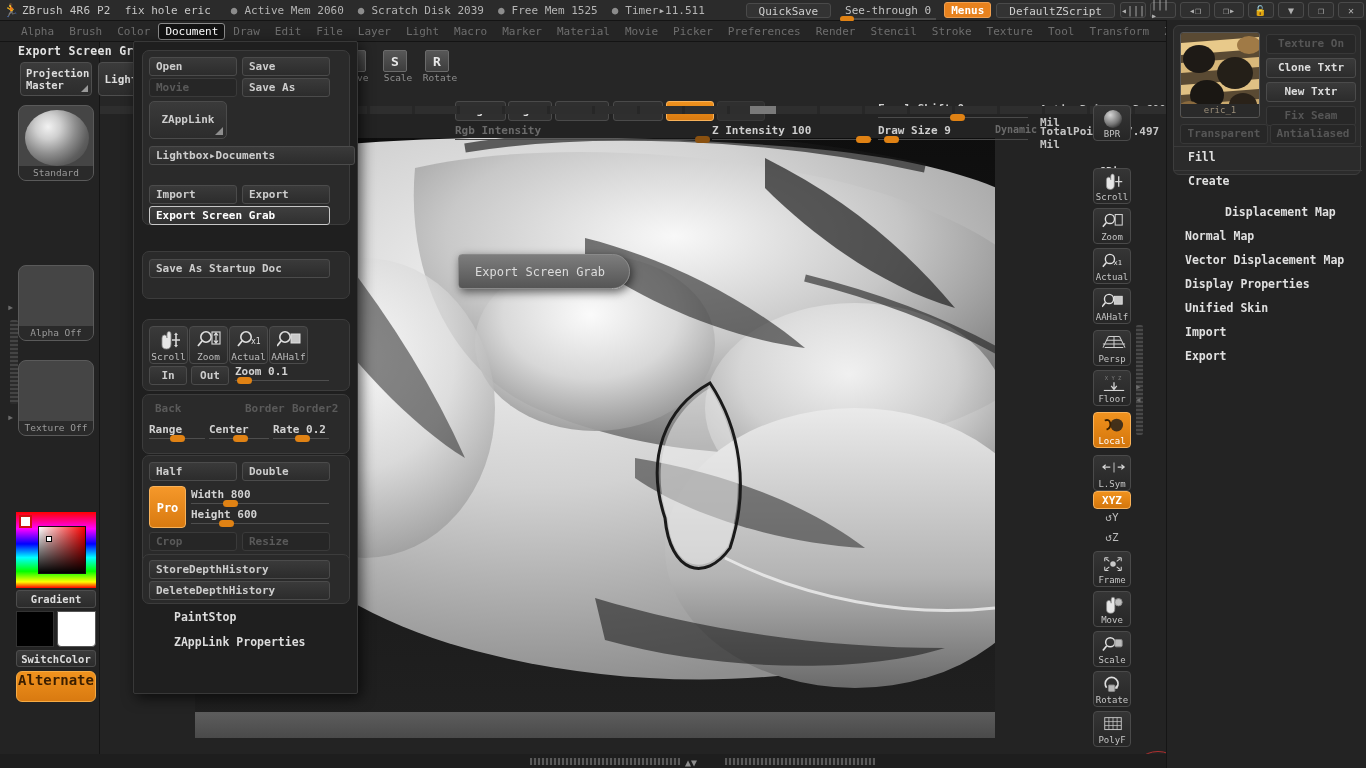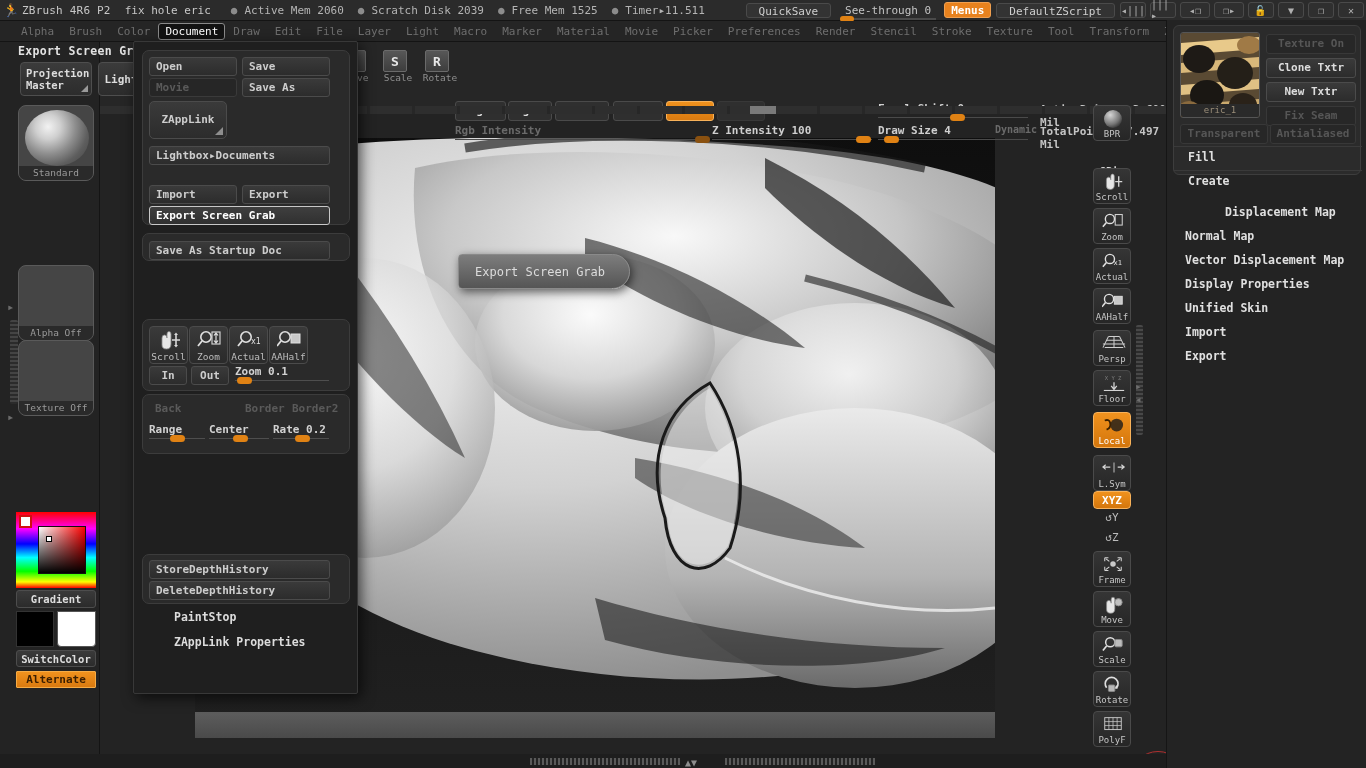--- a/index.html
+++ b/index.html
@@ -95,23 +95,23 @@
     border-radius:3px; color:#ddd; font-size:10.5px; font-weight:bold;
     text-align:center; line-height:17px; }
   .sw-black{ position:absolute; left:16px; top:611px; width:38px; height:36px;
     background:#000; border:1px solid #333; }
   .sw-white{ position:absolute; left:57px; top:611px; width:39px; height:36px;
     background:#fff; border:1px solid #555; border-radius:0 0 4px 4px; }
   .switchbtn{ position:absolute; left:16px; top:650px; width:80px; height:17px;
     background:linear-gradient(#3a3a3a,#2b2b2b); border:1px solid #4d4d4d;
     border-radius:3px; color:#ddd; font-size:10.5px; font-weight:bold;
     text-align:center; line-height:16px; }
-  .altbtn{ position:absolute; left:16px; top:671px; width:80px; height:17px;
+  .altbtn{ position:absolute; left:16px; top:671px; width:80px; height:31px;
     background:linear-gradient(#f0921e,#d97a10); border:1px solid #f5ab45;
-    border-radius:1px; color:#3a1e00; font-size:11px; font-weight:bold;
+    border-radius:6px; color:#3a1e00; font-size:14px; font-weight:bold;
     text-align:center; line-height:16px; }
   .lscroll{ position:absolute; left:10px; top:320px; width:8px; height:84px;
     background:repeating-linear-gradient(#444 0 2px,#2b2b2b 2px 4px);
     border-radius:2px; }
   .larrow{ position:absolute; left:7px; color:#6b6b6b; font-size:12px; }
 
   
   .topshelf{ position:absolute; left:100px; top:42px; width:1066px; height:72px;
     background:#262626; border-bottom:1px solid #151515; }
   .tool-ico{ position:absolute; width:30px; height:30px; top:8px; }
@@ -398,21 +398,21 @@
       <span>Z Intensity 100</span>
       <div class="track" style="width:160px;"></div>
       <div class="knob" style="left:144px;"></div>
     </div>
     <div class="sld" style="left:778px; top:60px; width:150px;">
       <span>Focal Shift 0</span>
       <div class="track" style="width:150px;"></div>
       <div class="knob" style="left:72px;"></div>
     </div>
     <div class="sld" style="left:778px; top:82px; width:150px;">
-      <span>Draw Size 4</span>
+      <span>Draw Size 9</span>
       <div class="track" style="width:150px;"></div>
       <div class="knob" style="left:6px;"></div>
     </div>
     <div class="ptxt" style="left:895px; top:82px; color:#6a6a6a; font-size:10px;">Dynamic</div>
     <div class="ptxt" style="left:940px; top:61px;">ActivePoints: 3.600 Mil</div>
     <div class="ptxt" style="left:940px; top:83px;">TotalPoints: 7.497 Mil</div>
   </div>
   <div class="minibar">
     <div class="hl"></div>
   </div>
@@ -426,21 +426,21 @@
   <div class="lb-btn">LightBox</div>
   <div class="refresh-ico">↻</div>
 
   <div class="swatch" style="top:105px;">
     <div class="brush-img"></div>
     <div class="cap">Standard</div>
   </div>
   <div class="swatch" style="top:265px;">
     <div class="cap">Alpha Off</div>
   </div>
-  <div class="swatch" style="top:340px;">
+  <div class="swatch" style="top:360px;">
     <div class="cap">Texture Off</div>
   </div>
 
   <div class="colorpick">
     <div class="cp-hue"></div>
     <div class="cp-sq"></div>
     <div class="cp-mark1"></div>
     <div class="cp-mark2"></div>
   </div>
   <div class="gradbtn">Gradient</div>
@@ -456,27 +456,27 @@
 
     <div class="grp" style="top:8px; height:175px;">
       <div class="dbtn" style="left:6px; top:6px; width:88px;">Open</div>
       <div class="dbtn" style="left:99px; top:6px; width:88px;">Save</div>
       <div class="dbtn dis" style="left:6px; top:27px; width:88px;">Movie</div>
       <div class="dbtn" style="left:99px; top:27px; width:88px;">Save As</div>
       <div class="zap" style="left:6px; top:50px;">
         <span>ZAppLink</span>
         <div class="cor"></div>
       </div>
-      <div class="dbtn" style="left:6px; top:95px; width:181px;">Lightbox▸Documents</div>
+      <div class="dbtn" style="left:6px; top:95px; width:206px;">Lightbox▸Documents</div>
       <div class="dbtn" style="left:6px; top:134px; width:88px;">Import</div>
       <div class="dbtn" style="left:99px; top:134px; width:88px;">Export</div>
       <div class="dbtn sel" style="left:6px; top:155px; width:181px;">Export Screen Grab</div>
     </div>
 
-    <div class="grp" style="top:191px; height:28px;">
+    <div class="grp" style="top:209px; height:48px;">
       <div class="dbtn" style="left:6px; top:7px; width:181px;">Save As Startup Doc</div>
     </div>
 
 
     <div class="grp" style="top:277px; height:72px;">
       <div class="icob" style="left:6px; top:6px;">
         <svg width="25" height="21" viewBox="0 0 25 21">
           <path d="M5 15 L5 8 Q5 5 7.5 5 Q10 5 10 8 L10 4 Q10 1.5 12 1.5 Q14 1.5 14 4 L14 14 Q14 19 9.5 19 Q5 19 5 15 Z" fill="#e6e6e6" stroke="#888" stroke-width="0.8"></path>
           <path d="M19 4 L19 16 M15 10 L23 10" stroke="#d8d8d8" stroke-width="1.6"></path>
           <path d="M19 2.5 L21 5 L17 5 Z M19 17.5 L21 15 L17 15 Z" fill="#d8d8d8"></path>
@@ -531,20 +531,40 @@
         <div class="tr" style="width:60px;"></div>
         <div class="kn" style="left:24px;"></div>
       </div>
       <div class="dsld" style="left:130px; top:28px; width:56px;">
         <span>Rate 0.2</span>
         <div class="tr" style="width:56px;"></div>
         <div class="kn" style="left:22px;"></div>
       </div>
     </div>
 
+    <div class="grp" style="top:413px; height:110px;">
+      <div class="dbtn" style="left:6px; top:6px; width:88px;">Half</div>
+      <div class="dbtn" style="left:99px; top:6px; width:88px;">Double</div>
+      <div style="position:absolute; left:6px; top:30px; width:37px; height:42px;
+           background:linear-gradient(#f5982a,#d97a10); border:1px solid #f8b25a;
+           border-radius:4px; color:#fff; font-size:12px; font-weight:bold;
+           text-align:center; line-height:42px;">Pro</div>
+      <div class="dsld" style="left:48px; top:32px; width:138px;">
+        <span>Width 800</span>
+        <div class="tr" style="width:138px;"></div>
+        <div class="kn" style="left:32px;"></div>
+      </div>
+      <div class="dsld" style="left:48px; top:52px; width:138px;">
+        <span>Height 600</span>
+        <div class="tr" style="width:138px;"></div>
+        <div class="kn" style="left:28px;"></div>
+      </div>
+      <div class="dbtn dis" style="left:6px; top:76px; width:88px;">Crop</div>
+      <div class="dbtn dis" style="left:99px; top:76px; width:88px;">Resize</div>
+    </div>
 
     <div class="grp" style="top:512px; height:50px;">
       <div class="dbtn" style="left:6px; top:5px; width:181px;">StoreDepthHistory</div>
       <div class="dbtn" style="left:6px; top:26px; width:181px;">DeleteDepthHistory</div>
     </div>
 
     <div class="plainitem" style="top:568px;">PaintStop</div>
     <div class="plainitem" style="top:593px;">ZAppLink Properties</div>
   </div>
 

